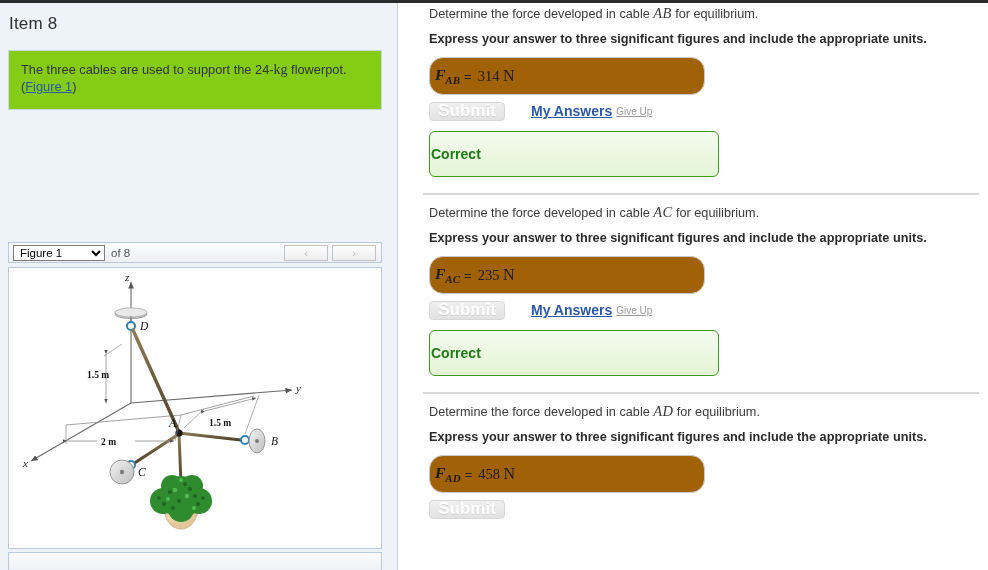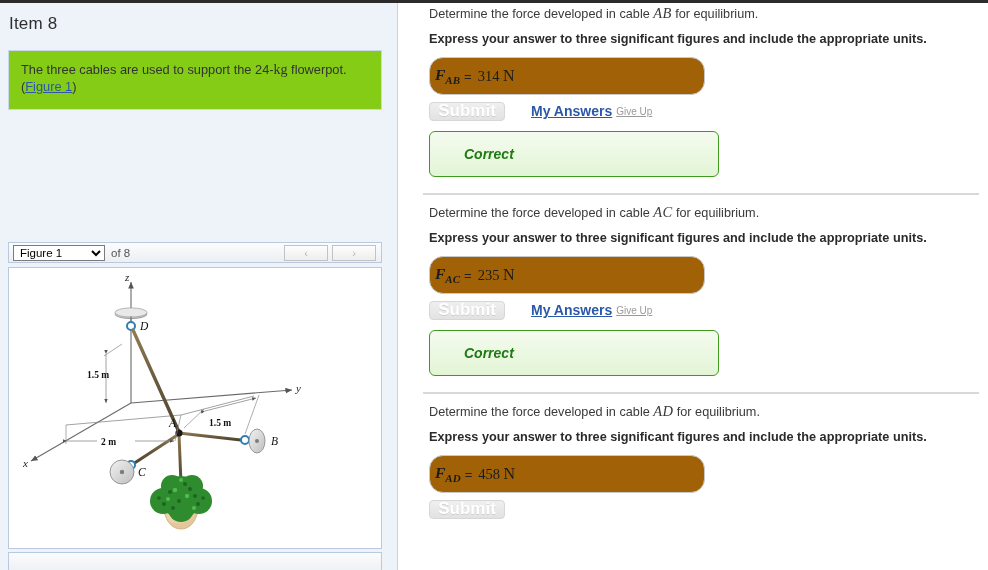--- a/index.html
+++ b/index.html
@@ -196,22 +196,21 @@
     cursor: default;
     text-decoration: underline;
   }
   .correct-box {
     margin: 10px 0 0 30px;
     width: 290px; height: 46px;
     border: 1px solid #3f9b1e;
     border-radius: 6px;
     background: linear-gradient(to bottom,#f4fbef 0%,#e3f5d5 100%);
     display: flex; align-items: center;
-    padding-left: 34px;
-    font-style: italic;
+    padding-left: 1px;
   }
   .correct-text {
     color: #1f7a13;
     font-weight: bold;
     font-size: 14px;
   }
   .part-divider {
     margin: 16px 0 0 24px;
     width: 556px; height: 2px;
     background: #d8d8d8;

